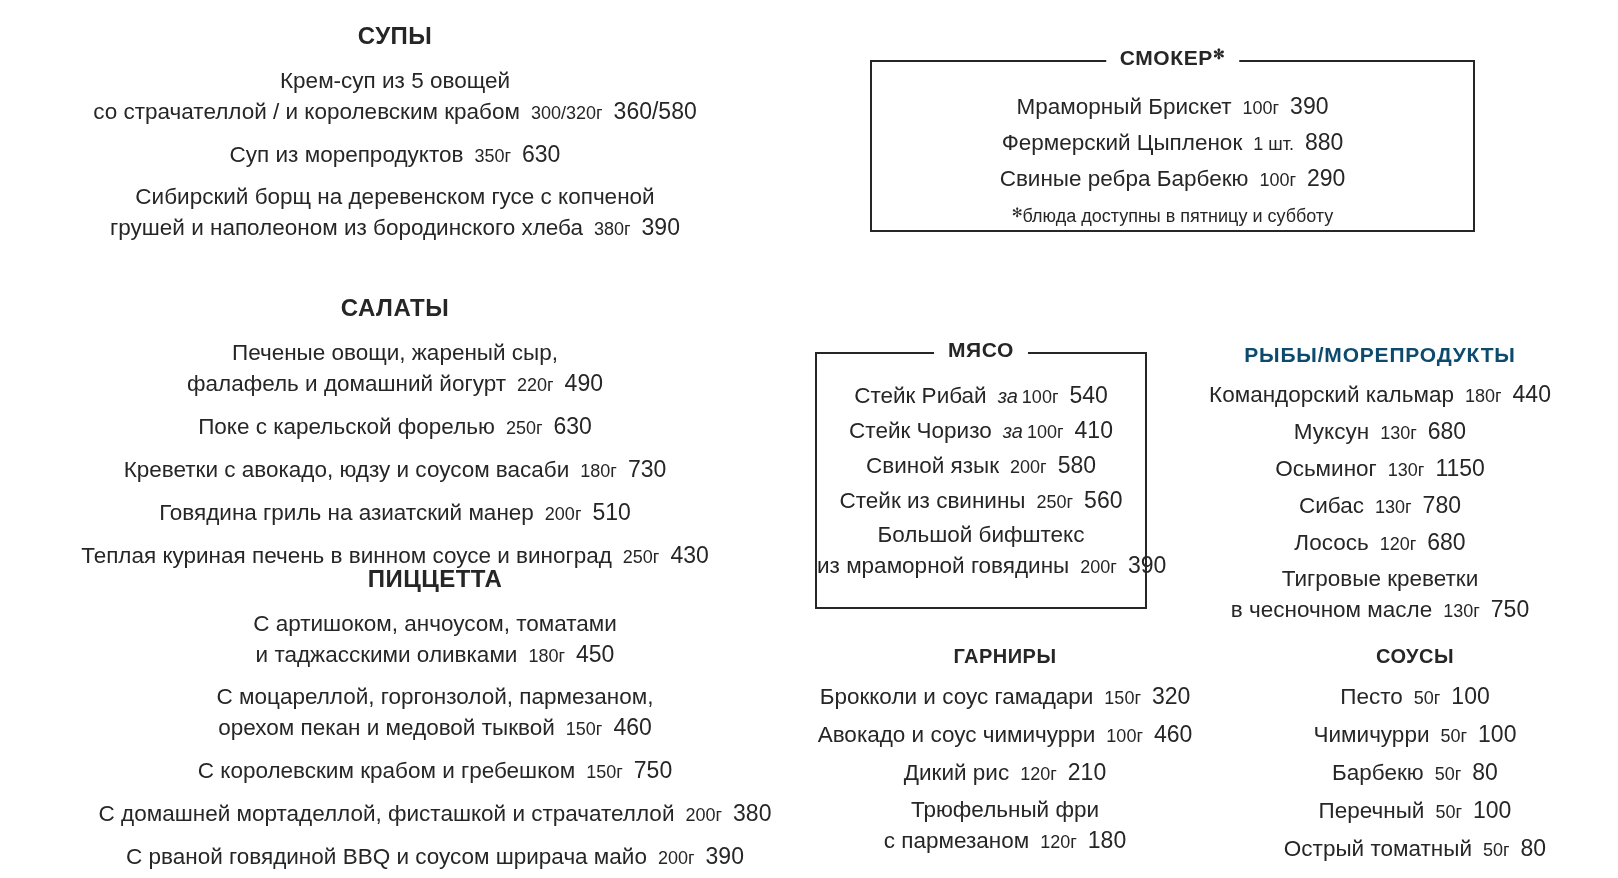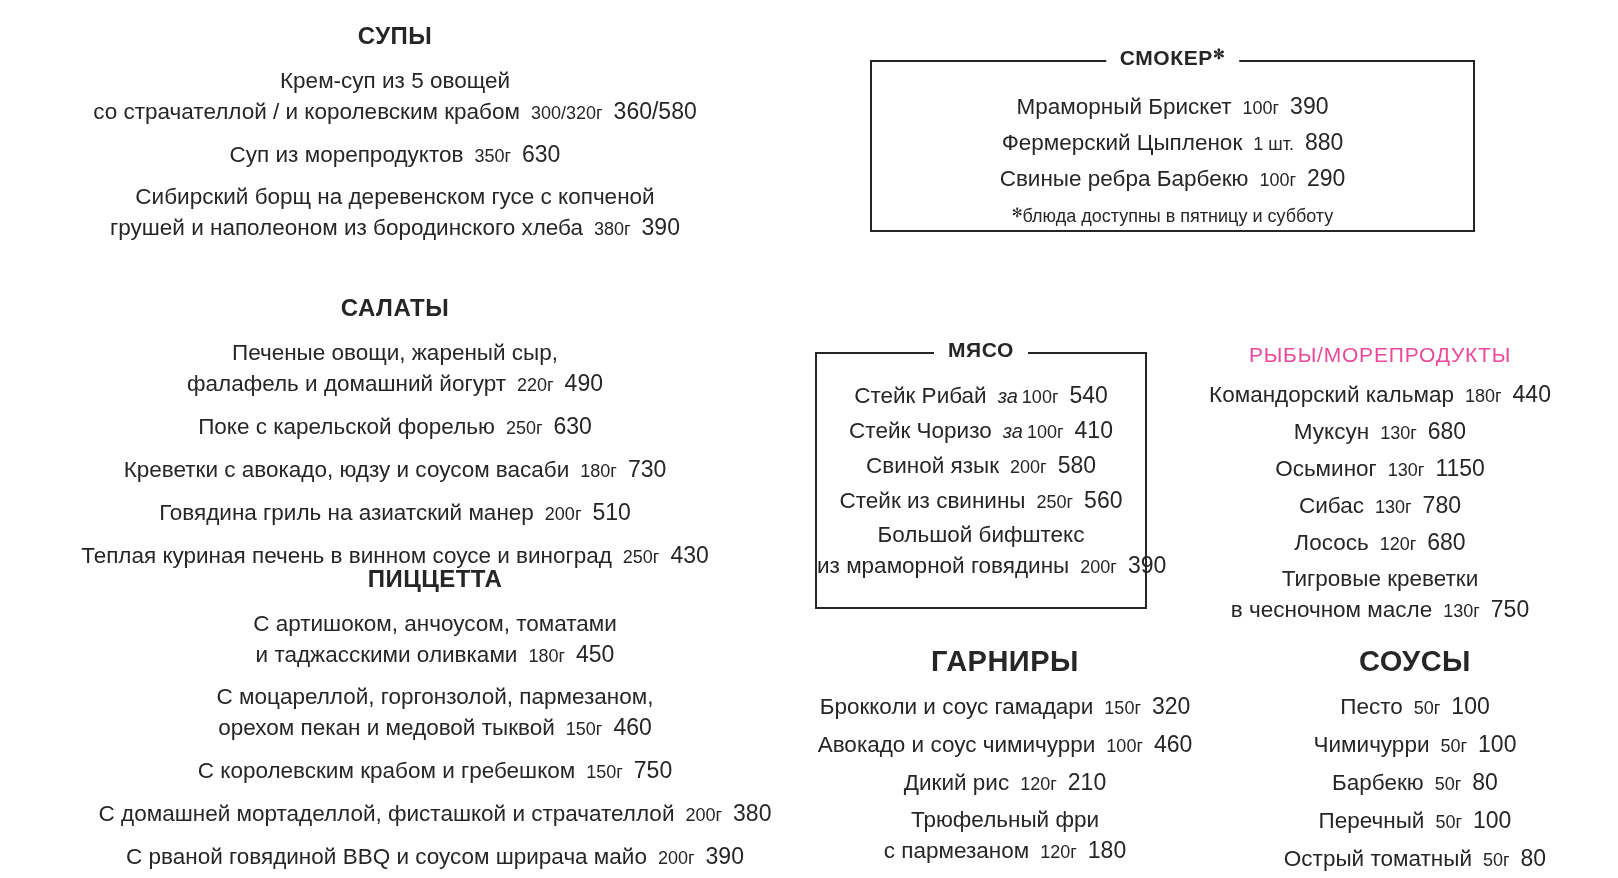--- a/index.html
+++ b/index.html
@@ -30,25 +30,25 @@
     color: #262626;
   }
   .box-title {
     font-weight: bold;
     font-size: 21px;
     letter-spacing: 0.6px;
     color: #262626;
     white-space: nowrap;
   }
   .sub-title {
-    font-weight: normal;
+    font-weight: bold;
     font-size: 21px;
     letter-spacing: 0.8px;
     text-align: center;
-    color: #ec4899;
+    color: #0c4a6e;
     white-space: nowrap;
   }
   .item {
     text-align: center;
     font-size: 22.5px;
     line-height: 1.33;
     white-space: nowrap;
   }
   .item .nm { }
   .item .wt {
@@ -165,21 +165,21 @@
     top: 645px;
     width: 420px;
   }
   .sauces-col {
     position: absolute;
     left: 425px;
     top: 645px;
     width: 400px;
   }
   .sides-col .section-title,
-  .sauces-col .section-title { font-size: 29px; }
+  .sauces-col .section-title { font-size: 20px; }
   .sides-col .items, .sauces-col .items { margin-top: 13px; }
   .sides-col .item, .sauces-col .item { margin-top: 7px; }
 </style>
 </head>
 <body>
 
 <div class="page">
 
   <div class="left-col">
 

